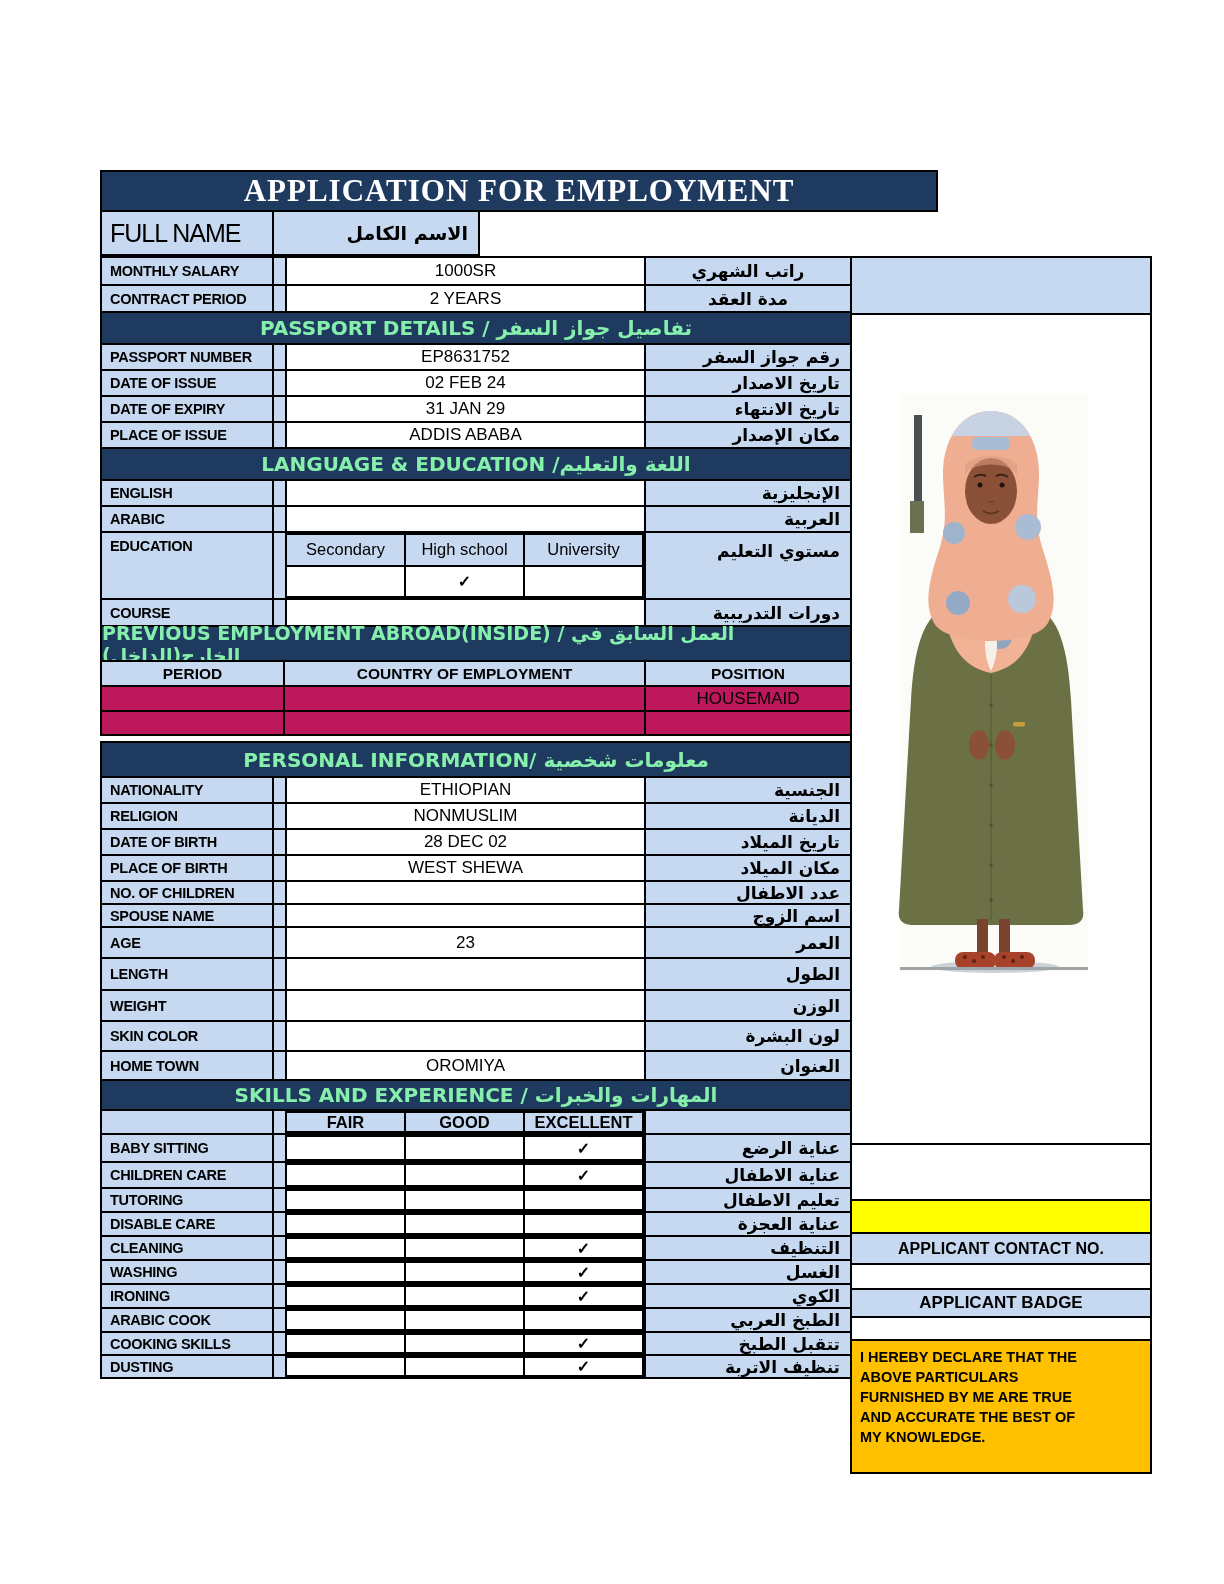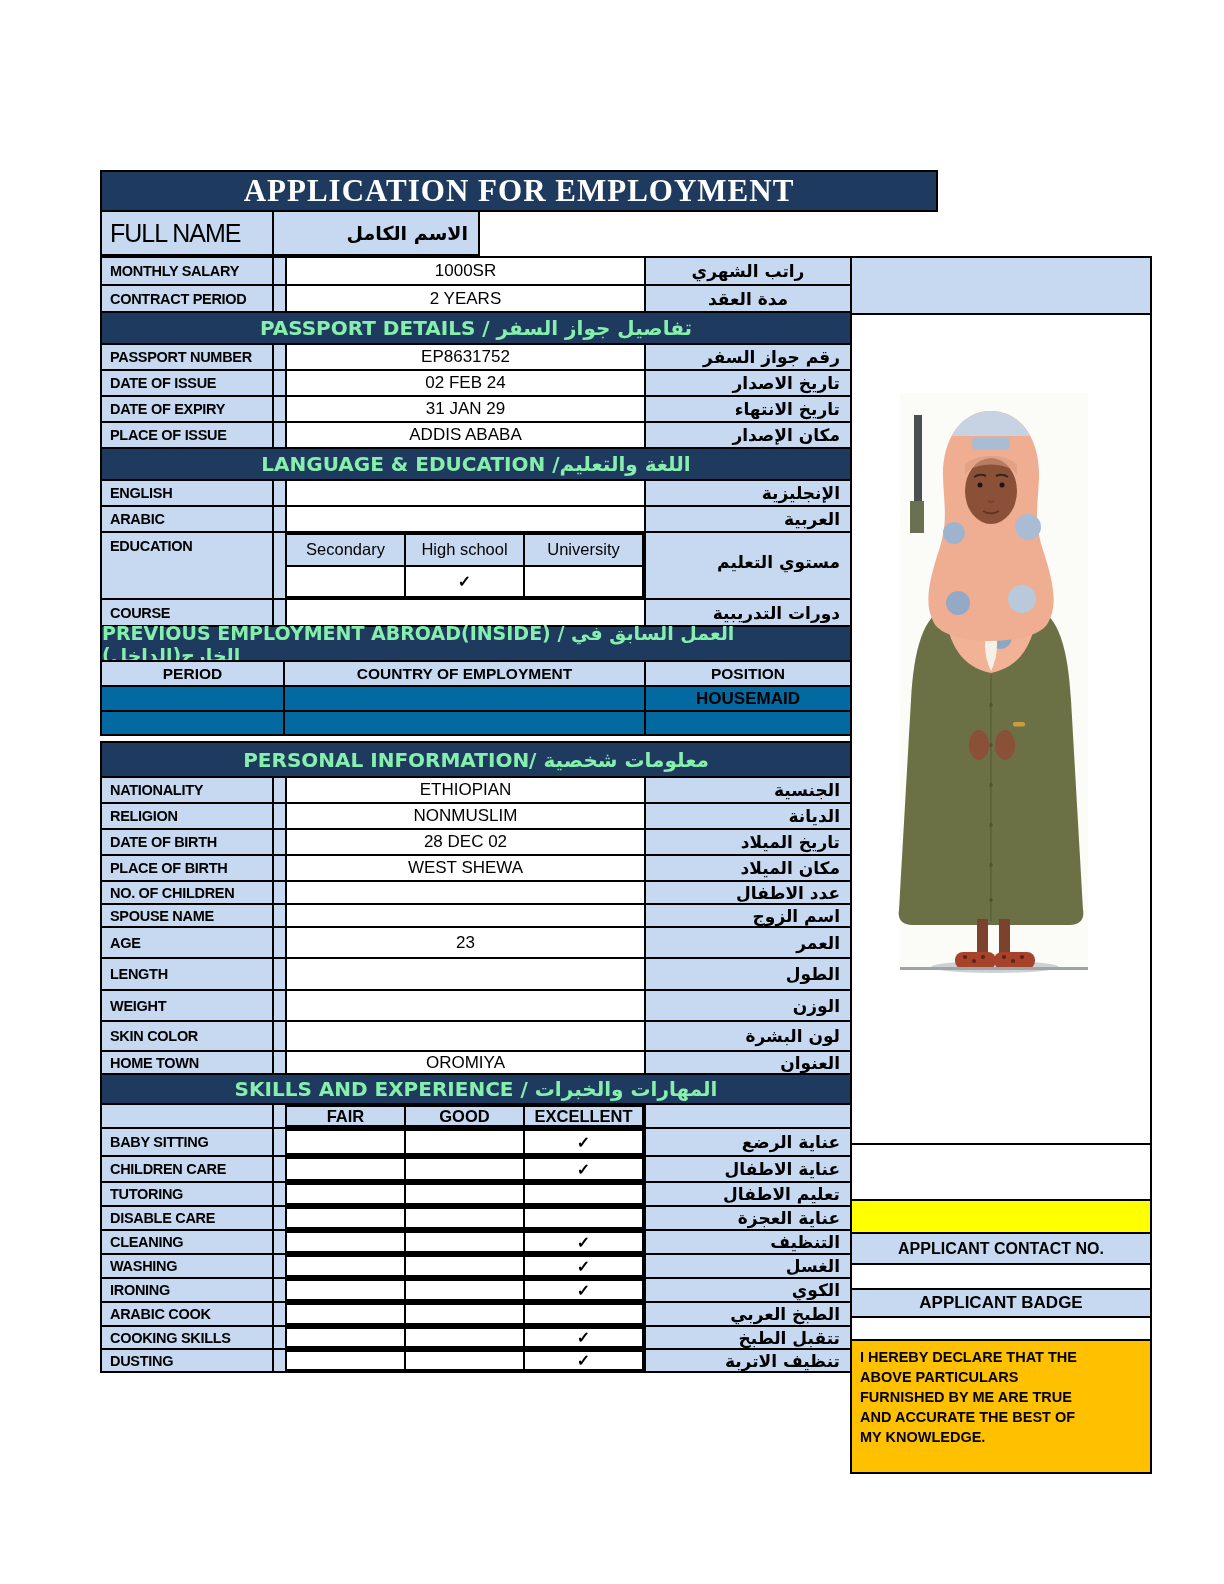--- a/index.html
+++ b/index.html
@@ -44,21 +44,21 @@
   .subrow{display:flex;flex:1}
   .sub{flex:1;border:var(--bd);display:flex;align-items:center;justify-content:center;font-size:16.5px}
   .sub+.sub{margin-left:-2px}
   .sub.blue{background:var(--lblue)}
   .sub.white{background:#fff}
   .vcol{display:flex;flex-direction:column;flex:1}
   .vcol>*+*{margin-top:-2px}
   .check{font-size:16px;font-weight:bold}
   .empcell{border:var(--bd);display:flex;align-items:center;justify-content:center;
            font-size:15.5px;font-weight:bold}
-  .empcell.w{background:#0369a1;font-weight:bold;font-size:17px}
+  .empcell.w{background:#be185d;font-weight:normal;font-size:17px}
   .empcell.b{background:var(--lblue)}
   .gap{height:9px;background:#fff;border:none}
   .lbl.top{align-items:flex-start;padding-top:5px}
 
   
   .right{position:absolute;left:750px;top:86px;width:302px}
   .right>*{border:var(--bd)}
   .right>*+*{margin-top:-2px}
   .rp-blue{height:59px;background:var(--lblue)}
   .rp-photo{height:832px;background:#fff;position:relative;overflow:hidden}
@@ -160,21 +160,21 @@
             <div class="sub blue">Secondary</div>
             <div class="sub blue">High school</div>
             <div class="sub blue">University</div>
           </div>
           <div class="subrow">
             <div class="sub white check"></div>
             <div class="sub white check">✓</div>
             <div class="sub white check"></div>
           </div>
         </div>
-        <div class="cell ar" style="align-items:flex-start;padding-top:19px">مستوي التعليم</div>
+        <div class="cell ar" style="align-items:flex-start;padding-top:8px">مستوي التعليم</div>
       </div>
 
       <div class="r" style="height:29px">
         <div class="cell lbl">COURSE</div>
         <div class="valwrap">
             <div class="box"></div>
           </div>
         <div class="cell ar">دورات التدريبية</div>
       </div>
 
@@ -263,21 +263,21 @@
           </div>
         <div class="cell ar">الوزن</div>
       </div>
       <div class="r" style="height:32px">
         <div class="cell lbl">SKIN COLOR</div>
         <div class="valwrap">
             <div class="box"></div>
           </div>
         <div class="cell ar">لون البشرة</div>
       </div>
-      <div class="r" style="height:25px">
+      <div class="r" style="height:31px">
         <div class="cell lbl">HOME TOWN</div>
         <div class="valwrap">
             <div class="box">OROMIYA</div>
           </div>
         <div class="cell ar">العنوان</div>
       </div>
 
       <div class="sechdr" style="height:32px">SKILLS AND EXPERIENCE / المهارات والخبرات</div>
 
       <div class="r" style="height:26px">

